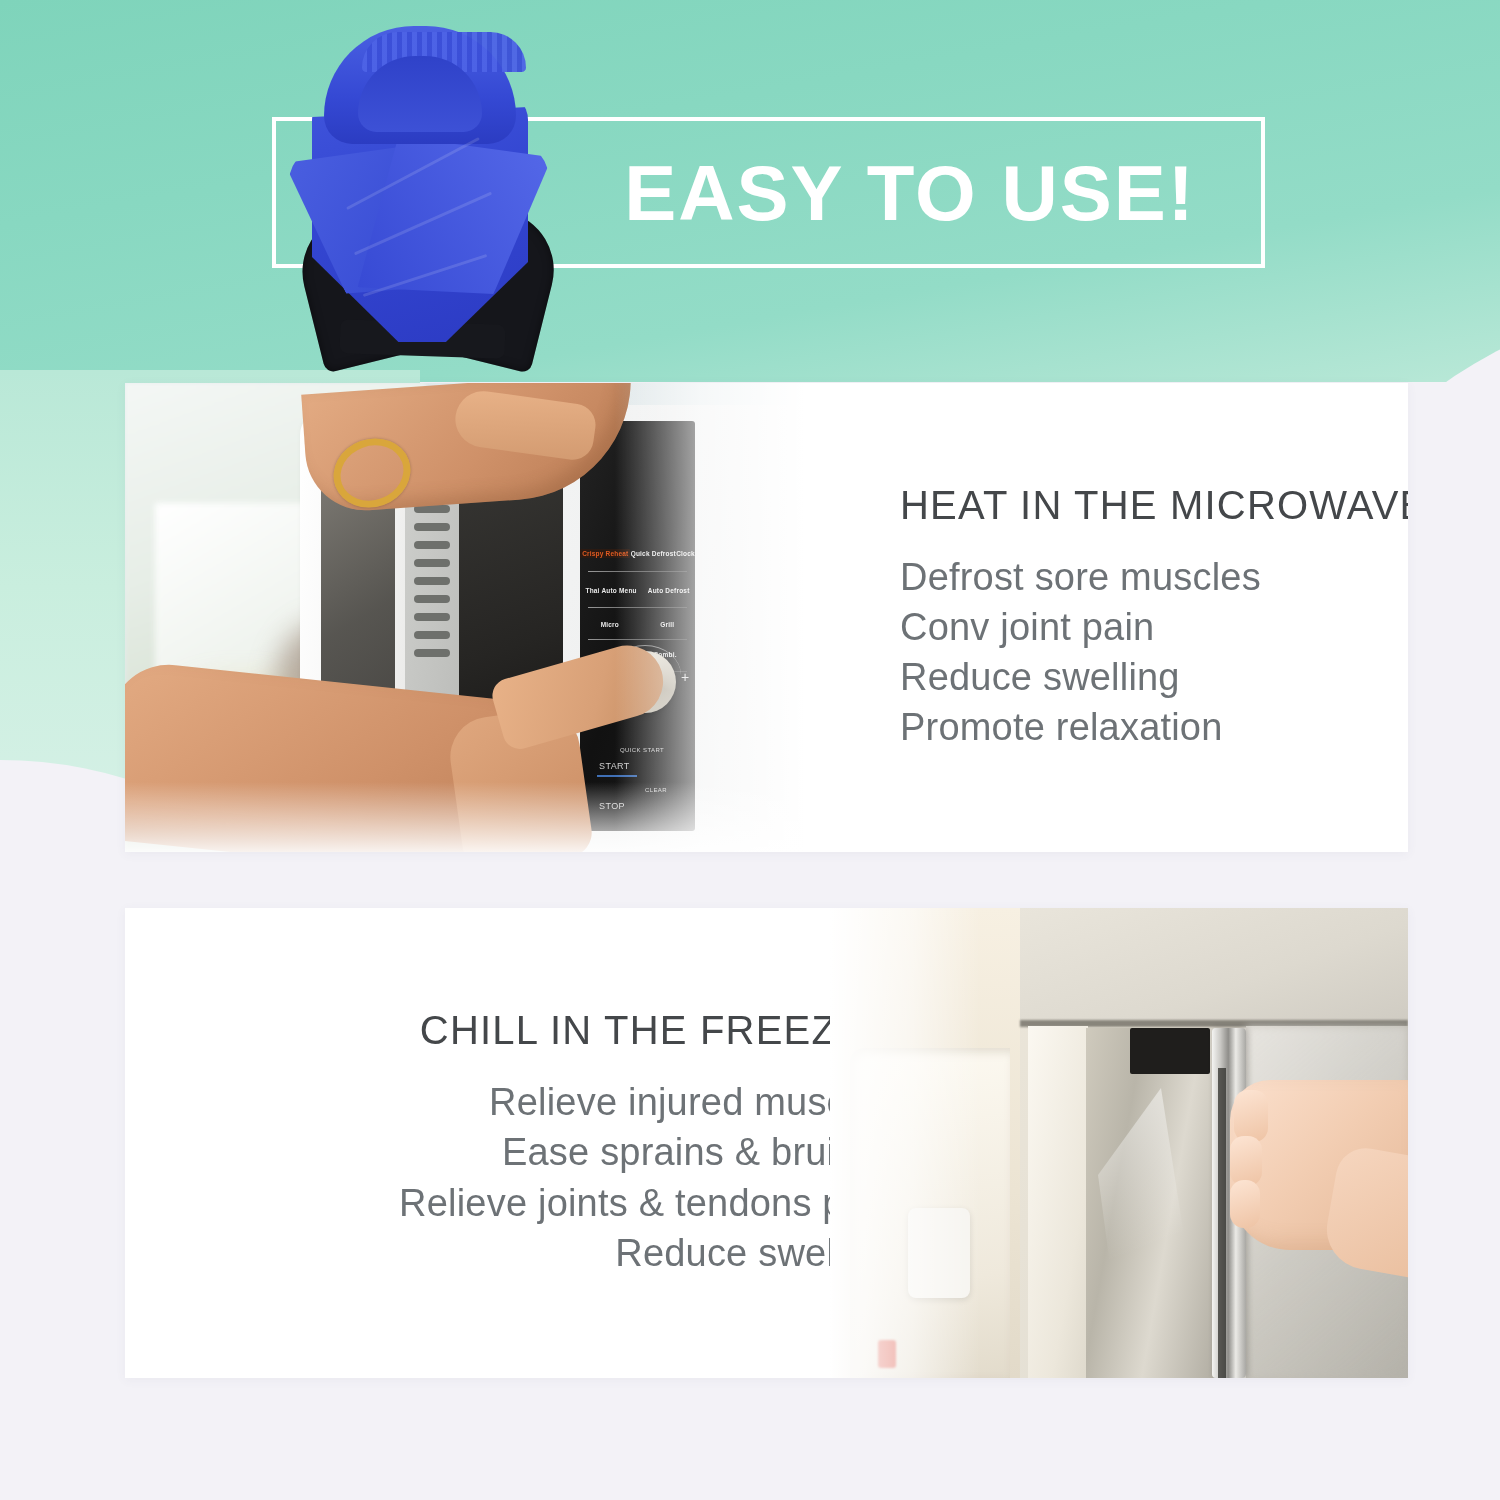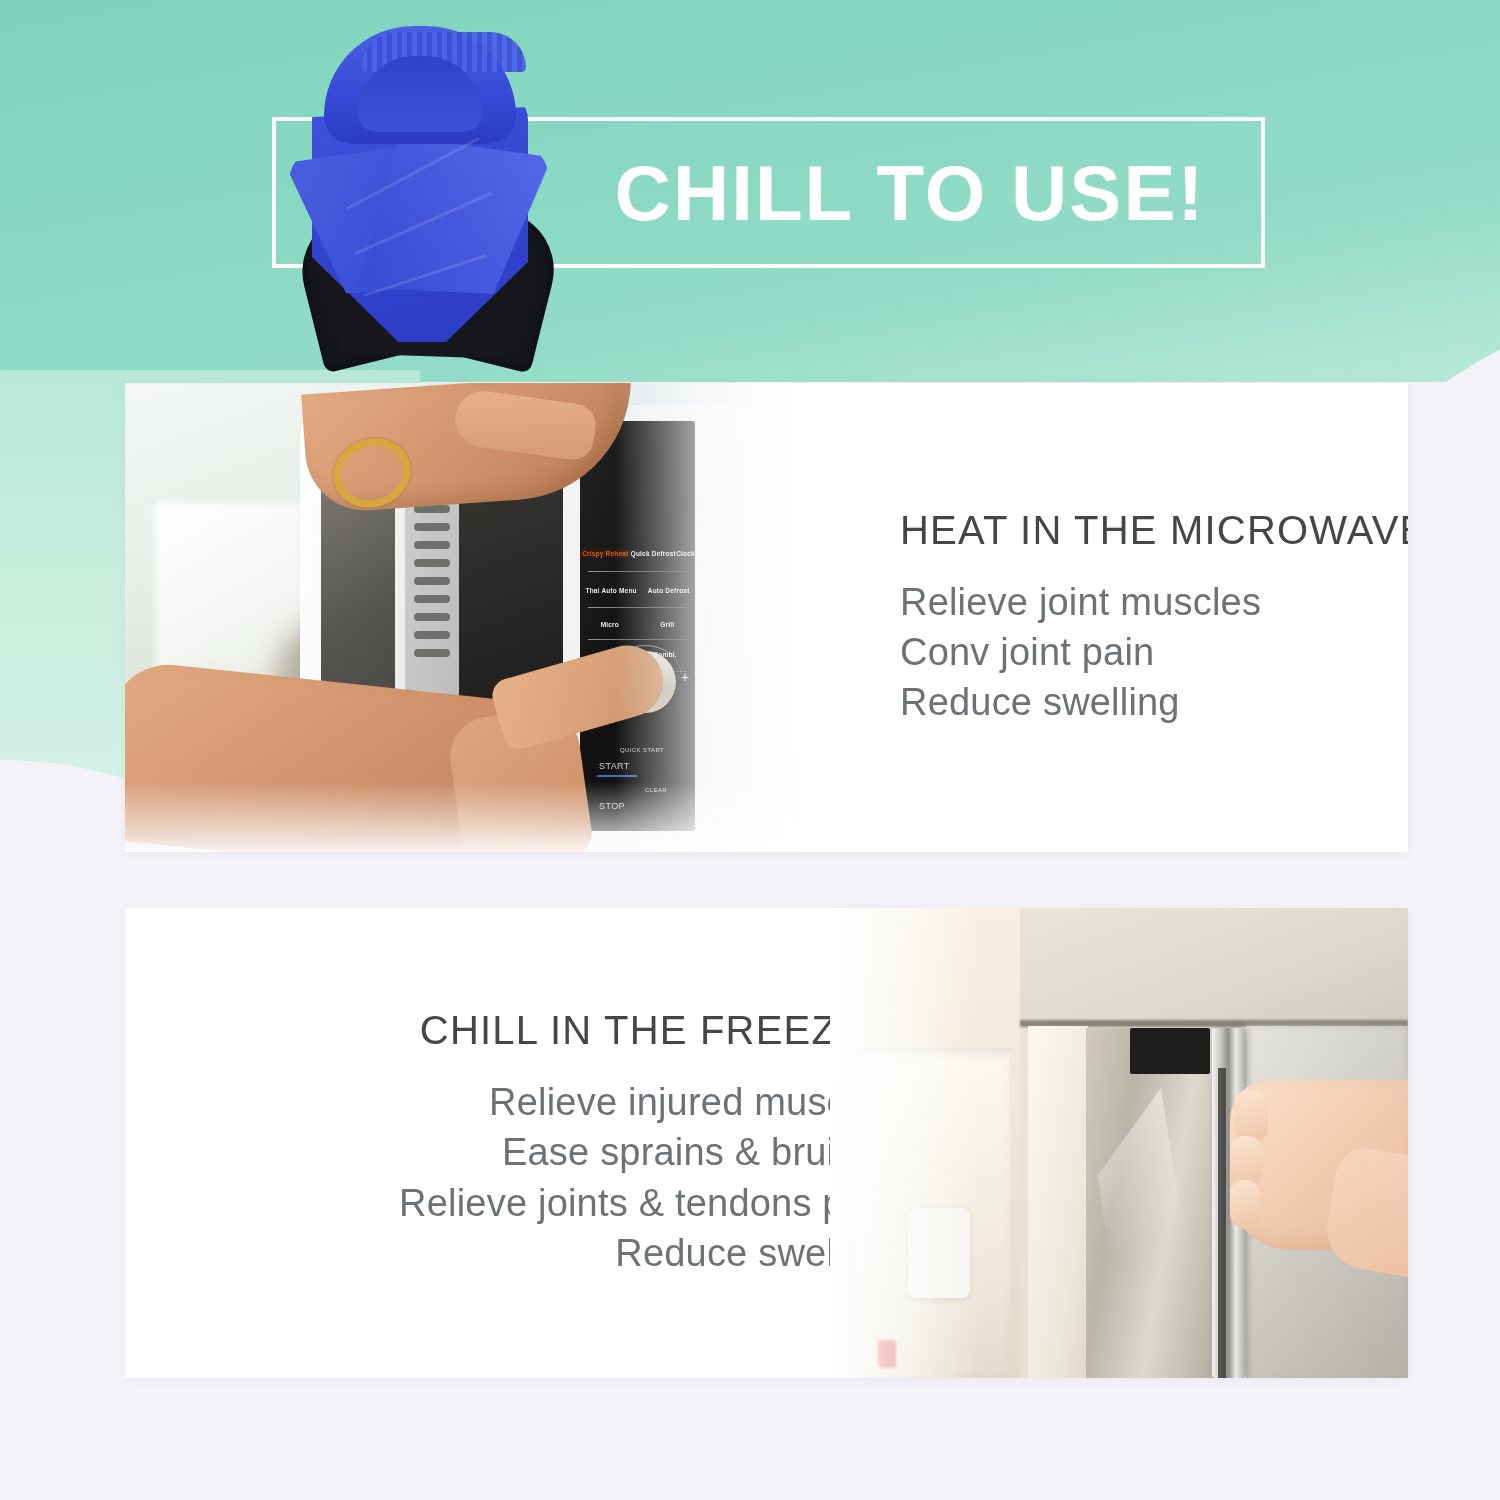--- a/index.html
+++ b/index.html
@@ -413,21 +413,21 @@
 
   <div class="bg-lavender"></div>
   <div class="bg-mint"></div>
   <div class="bg-mint-left"></div>
   <div class="blob-topright"></div>
   <div class="blob-bottomleft"></div>
   <div class="blob-bottomfill"></div>
   <div class="blob-leftfill"></div>
 
   <div class="hero-frame"></div>
-  <div class="hero-title">CHILL TO USE!</div>
+  <div class="hero-title">EASY TO USE!</div>
 
   <div class="product">
     <div class="pw-strapL"></div>
     <div class="pw-strapR"></div>
     <div class="pw-strap-bar"></div>
     <div class="pw-body"></div>
     <div class="pw-wrapL"></div>
     <div class="pw-wrapR"></div>
     <div class="pw-collar">
       <div class="pw-collar-rib"></div>
@@ -520,23 +520,24 @@
       <div class="knuckles"></div>
       <div class="finger-point"></div>
 
       <div class="photo-fade"></div>
       <div class="photo-fade-bottom"></div>
     </div>
 
     <div class="card-text">
       <div class="card-heading">HEAT IN THE MICROWAVE</div>
       <ul class="card-list">
-        <li>Relieve joint muscles</li>
+        <li>Defrost sore muscles</li>
         <li>Conv joint pain</li>
         <li>Reduce swelling</li>
+        <li>Promote relaxation</li>
       </ul>
     </div>
   </div>
 
   <div class="card card-freeze">
 
     <div class="card-text">
       <div class="card-heading">CHILL IN THE FREEZER</div>
       <ul class="card-list">
         <li>Relieve injured muscles</li>

